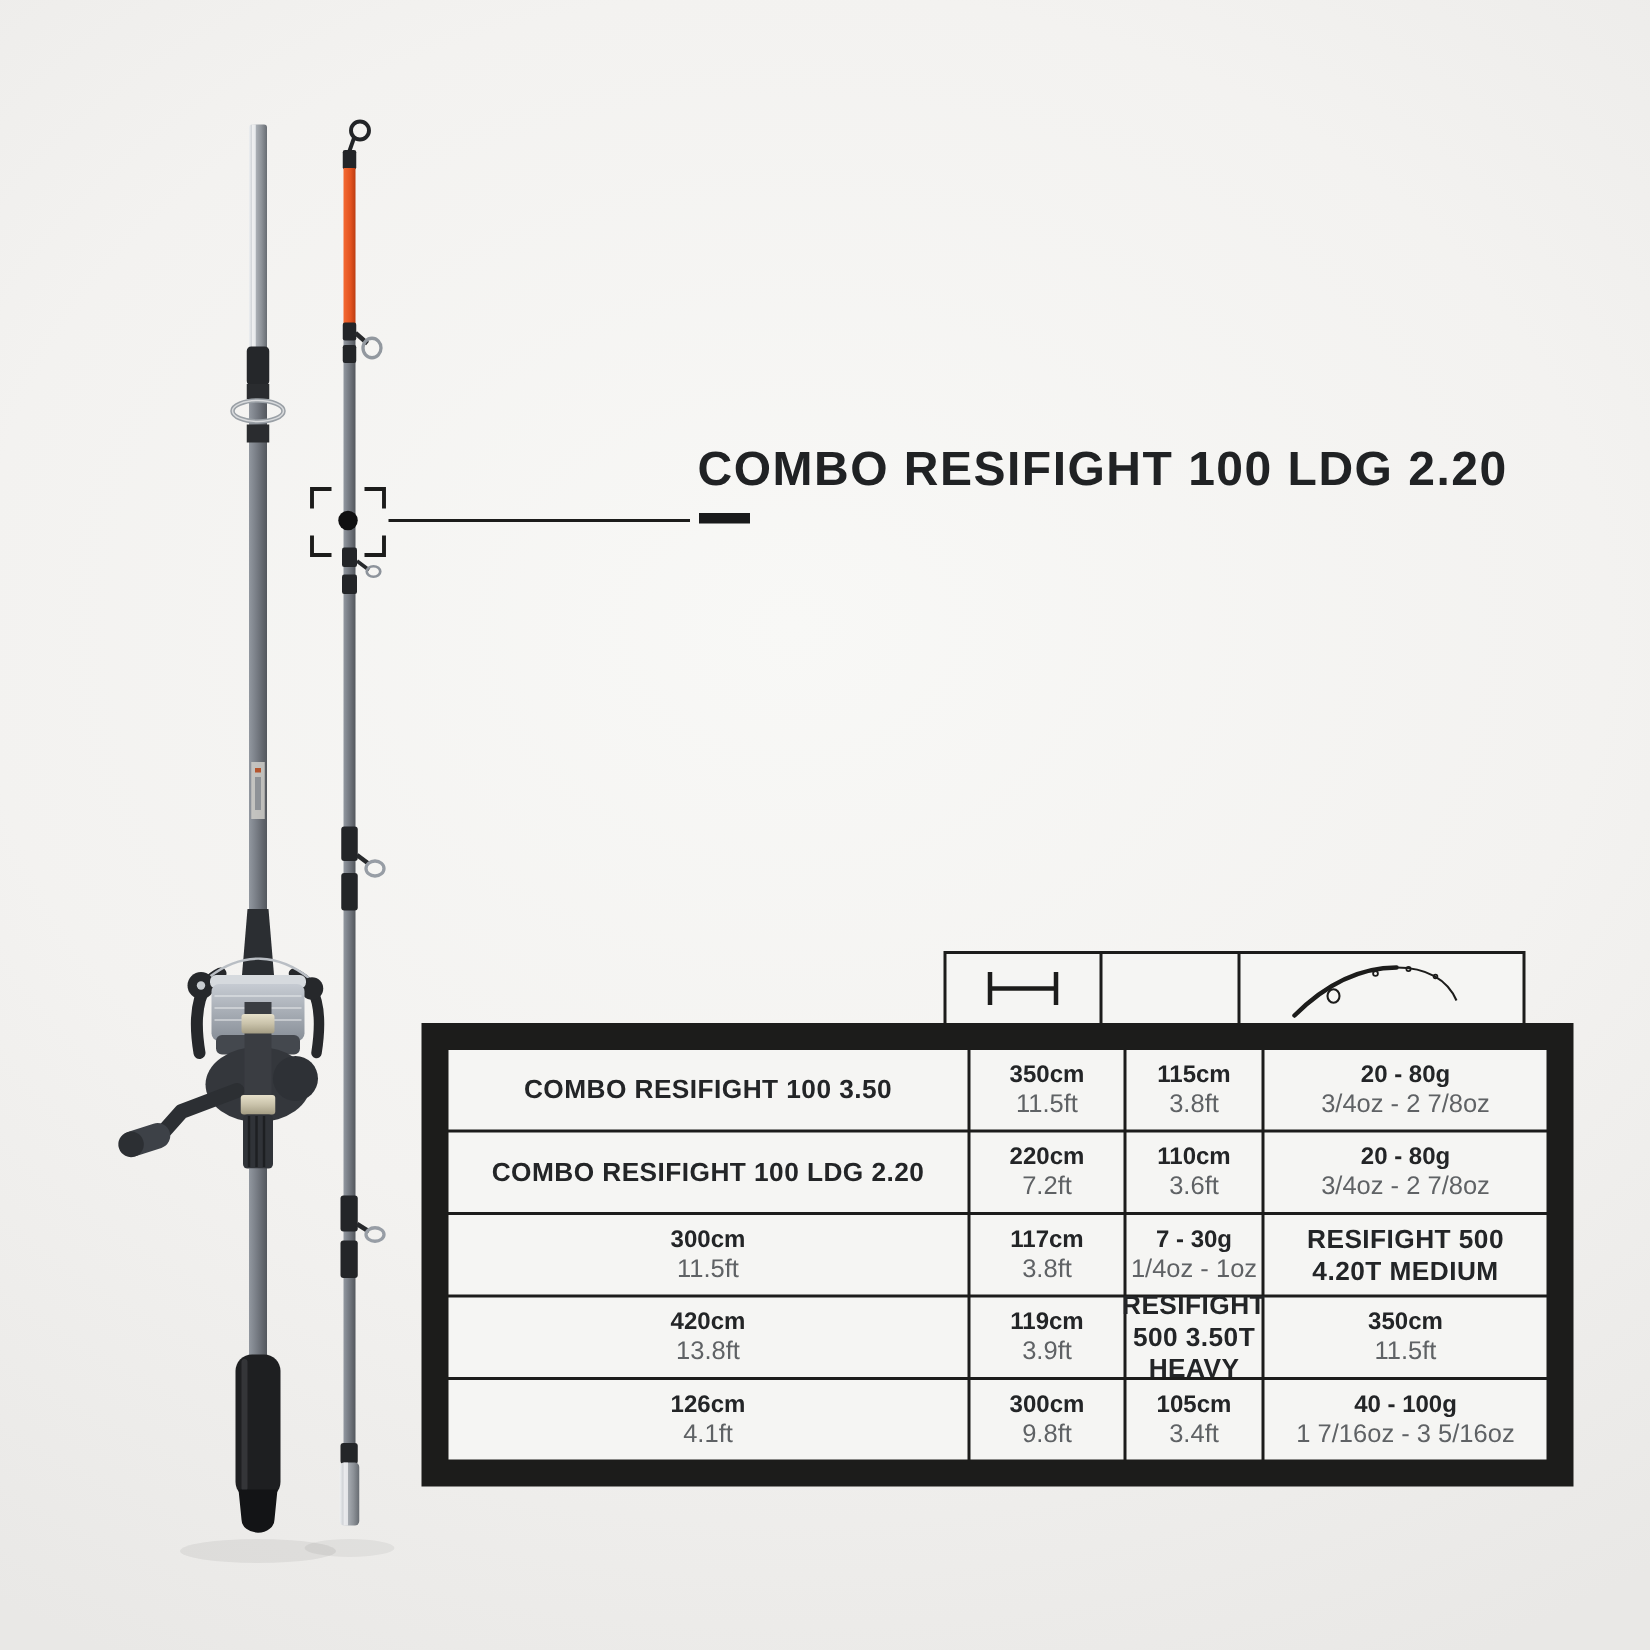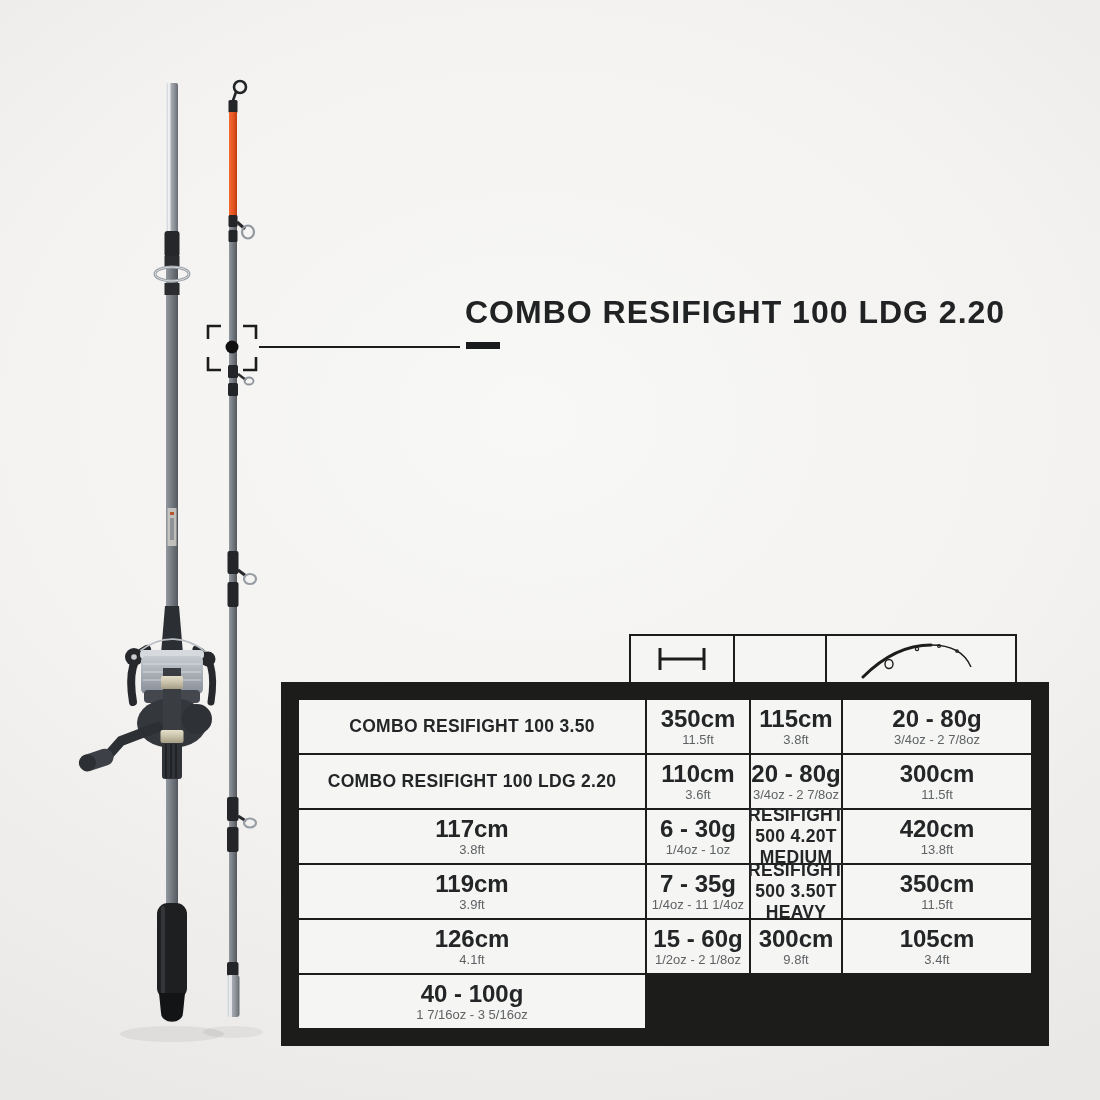--- a/index.html
+++ b/index.html
@@ -34,22 +34,22 @@
     display:grid;grid-template-columns:346px 102px 90px 188px;
     grid-auto-rows:53px;gap:2px;padding:18px;background:#1c1c1b;
   }
   .cell{background:#f5f5f3;display:flex;align-items:center;justify-content:center;}
   .hcell{background:#f5f5f3;display:flex;align-items:center;justify-content:center;}
   .cell.name{
     font-weight:700;font-size:17.5px;letter-spacing:.3px;color:#232527;
     text-align:center;padding:0 6px;
   }
   .cell.val{flex-direction:column;line-height:1.15;}
-  .metric{font-weight:700;font-size:24px;color:#232527;}
-  .imperial{font-weight:400;font-size:13px;color:#5f6265;}
+  .metric{font-weight:700;font-size:16px;color:#232527;}
+  .imperial{font-weight:400;font-size:17px;color:#5f6265;}
   .icon-svg{display:block;}
 </style>
 </head>
 <body>
 
 <div class="stage">
 
   <svg class="rod-svg" viewBox="0 0 1100 1100" aria-hidden="true">
     <defs>
       <linearGradient id="gGray" x1="0" y1="0" x2="1" y2="0">
@@ -212,67 +212,63 @@
           <span class="metric">115cm</span>
           <span class="imperial">3.8ft</span>
         </div>
       <div class="cell val">
           <span class="metric">20 - 80g</span>
           <span class="imperial">3/4oz - 2 7/8oz</span>
         </div>
 
       <div class="cell name">COMBO RESIFIGHT 100 LDG 2.20</div>
       <div class="cell val">
+          <span class="metric">220cm</span>
+          <span class="imperial">7.2ft</span>
+        </div>
+      <div class="cell val">
           <span class="metric">110cm</span>
           <span class="imperial">3.6ft</span>
         </div>
       <div class="cell val">
           <span class="metric">20 - 80g</span>
           <span class="imperial">3/4oz - 2 7/8oz</span>
         </div>
 
       <div class="cell val">
           <span class="metric">300cm</span>
           <span class="imperial">11.5ft</span>
         </div>
       <div class="cell val">
           <span class="metric">117cm</span>
           <span class="imperial">3.8ft</span>
         </div>
       <div class="cell val">
-          <span class="metric">6 - 30g</span>
+          <span class="metric">7 - 30g</span>
           <span class="imperial">1/4oz - 1oz</span>
         </div>
 
       <div class="cell name">RESIFIGHT 500 4.20T MEDIUM</div>
       <div class="cell val">
           <span class="metric">420cm</span>
           <span class="imperial">13.8ft</span>
         </div>
       <div class="cell val">
           <span class="metric">119cm</span>
           <span class="imperial">3.9ft</span>
         </div>
-      <div class="cell val">
-          <span class="metric">7 - 35g</span>
-          <span class="imperial">1/4oz - 11 1/4oz</span>
-        </div>
 
       <div class="cell name">RESIFIGHT 500 3.50T HEAVY</div>
       <div class="cell val">
           <span class="metric">350cm</span>
           <span class="imperial">11.5ft</span>
         </div>
       <div class="cell val">
           <span class="metric">126cm</span>
           <span class="imperial">4.1ft</span>
-        </div>
-      <div class="cell val">
-          <span class="metric">15 - 60g</span>
-          <span class="imperial">1/2oz - 2 1/8oz</span>
         </div>
 
       <div class="cell val">
           <span class="metric">300cm</span>
           <span class="imperial">9.8ft</span>
         </div>
       <div class="cell val">
           <span class="metric">105cm</span>
           <span class="imperial">3.4ft</span>
         </div>

